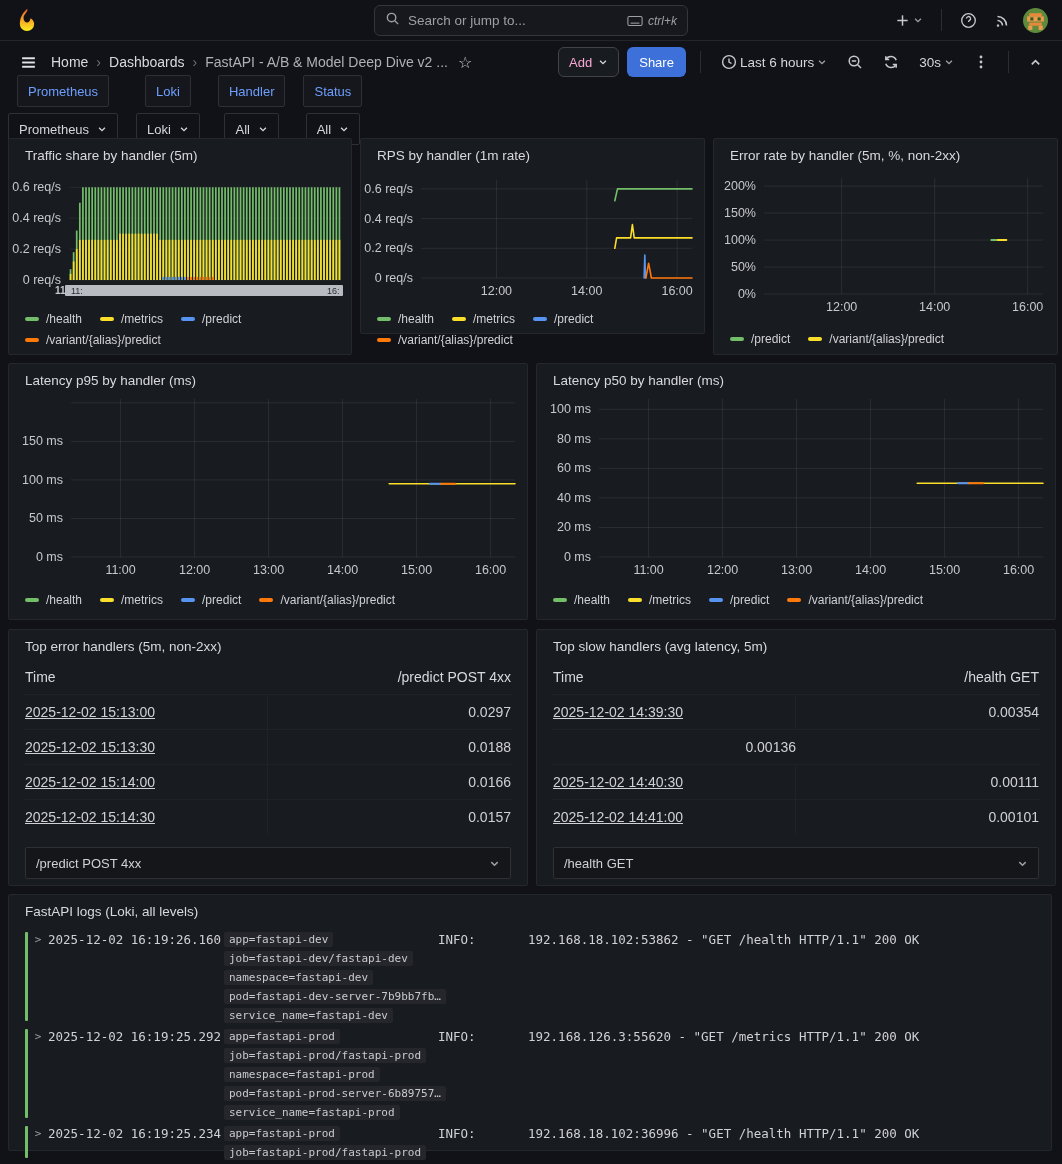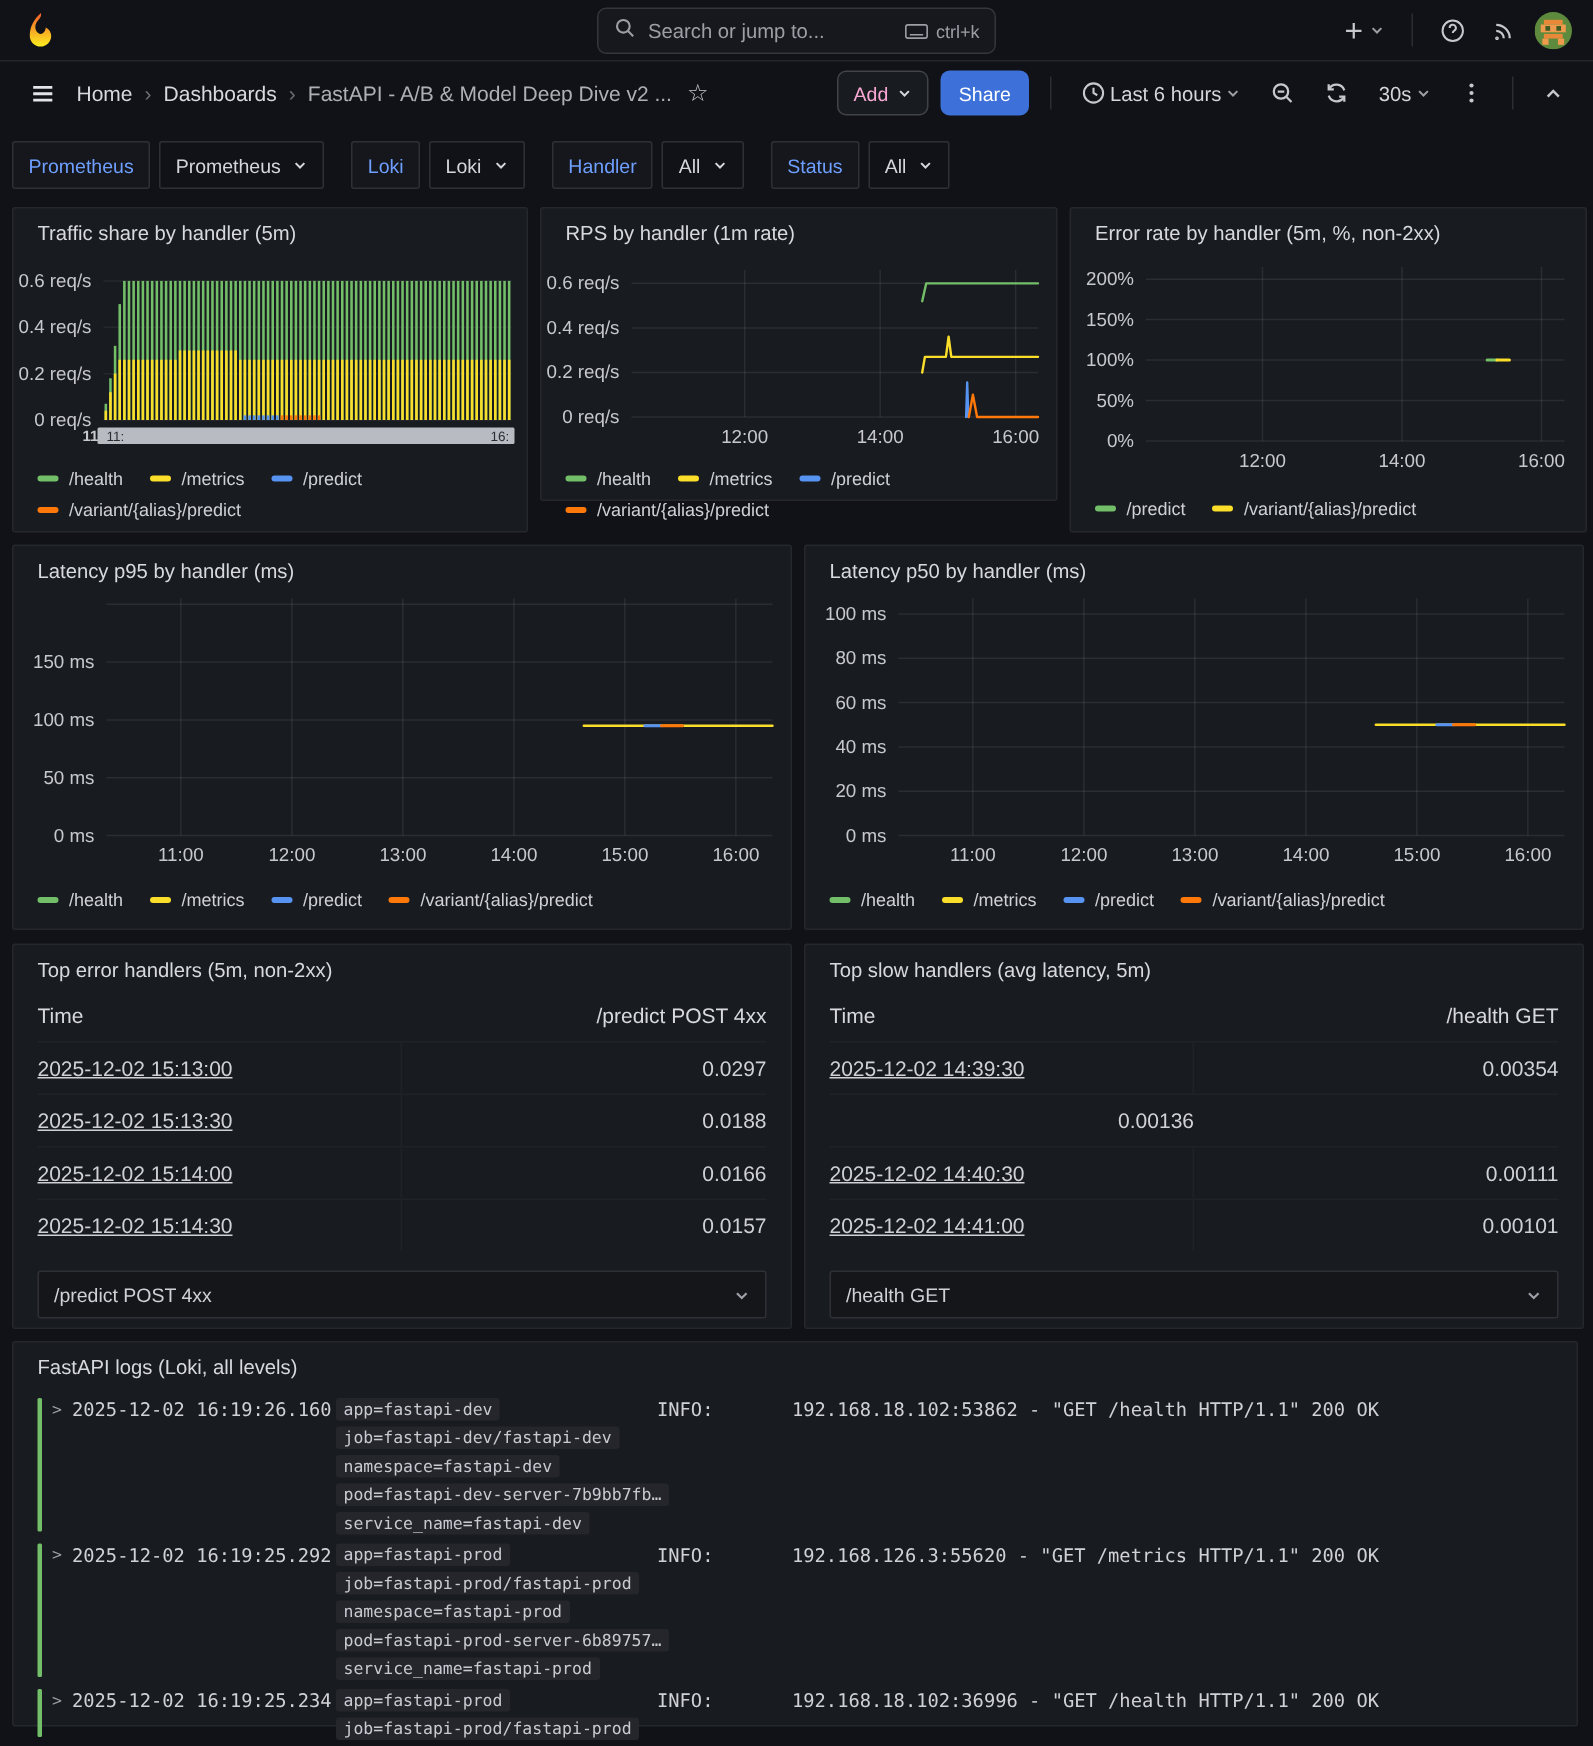--- a/index.html
+++ b/index.html
@@ -4,25 +4,25 @@
 <style>
   * { margin:0; padding:0; box-sizing:border-box; }
   html,body { background:#0b0c0e; }
   body { font-family:"Liberation Sans", sans-serif; }
   #app { position:relative; width:1062px; height:1164px; background:#111217; overflow:hidden; color:#ccccdc; }
 
   
   .topnav { position:absolute; left:0; top:0; width:100%; height:41px; display:flex; align-items:center;
             padding:0 14px; border-bottom:1px solid rgba(204,204,220,.10); background:#111217; }
   .logo { width:27px; height:27px; display:flex; align-items:center; cursor:pointer; }
-  .searchbox { position:absolute; left:50%; transform:translateX(-50%); top:5px; width:266px; height:31px;
+  .searchbox { position:absolute; left:50%; transform:translateX(-50%); top:5px; width:314px; height:31px;
                background:#16181d; border:1px solid #34363d; border-radius:6px; display:flex; align-items:center;
                gap:8px; padding:0 10px; cursor:text; }
   .searchbox .ph { color:#9d9fa7; font-size:13.5px; flex:1; }
-  .shortcut { display:flex; align-items:center; gap:5px; color:#9d9fa7; font-size:12px; }
+  .shortcut { display:flex; align-items:center; gap:5px; color:#9d9fa7; font-size:12px;font-style:italic; }
   .nav-right { margin-left:auto; display:flex; align-items:center; gap:6px; }
   .iconbtn { display:flex; align-items:center; gap:3px; padding:5px 6px; border-radius:4px; cursor:pointer; color:#c7c8cc; }
   .divider-v { width:1px; height:22px; background:rgba(204,204,220,.15); margin:0 6px; }
   .avatar { width:25px; height:25px; border-radius:50%; overflow:hidden; cursor:pointer; }
 
   
   .toolbar { position:absolute; left:0; top:42px; width:100%; height:40px; display:flex; align-items:center;
              padding:0 14px; gap:8px; }
   .crumbs { display:flex; align-items:center; gap:8px; font-size:14px; }
   .crumb { color:#d8d9e0; cursor:pointer; }
@@ -32,21 +32,21 @@
   .tb-right { margin-left:auto; display:flex; align-items:center; gap:8px; }
   .btn-secondary { display:flex; align-items:center; gap:6px; height:30px; padding:0 10px; border:1px solid #41434a;
                    border-radius:6px; background:#181b1f; color:#f9a8d4; font-size:13px; font-weight:500; cursor:pointer; }
   .btn-primary { display:flex; align-items:center; height:30px; padding:0 12px; border-radius:6px;
                  background:#3d71d9; color:#ffffff; font-size:13px; font-weight:500; cursor:pointer; }
   .tb-text { font-size:13.5px; color:#d5d6db; }
 
   
   .submenu { position:absolute; left:0; top:88px; width:100%; height:44px; display:flex; align-items:center;
              padding:0 8px; gap:18px; }
-  .vargroup { display:flex; align-items:center; gap:6px; }
+  .vargroup { display:flex; align-items:center; gap:6px;flex-direction:column; }
   .varlabel { height:32px; display:flex; align-items:center; padding:0 10px; background:#15171c;
               border:1px solid #2e3036; border-radius:2px; color:#6e9fff; font-size:13px; cursor:pointer; }
   .varvalue { height:32px; display:flex; align-items:center; gap:8px; padding:0 10px; background:#111217;
               border:1px solid #2e3036; border-radius:2px; color:#d5d6db; font-size:13px; cursor:pointer; }
 
   
   .panel { position:absolute; background:#181b1f; border:1px solid #25272e; border-radius:2px;
            display:flex; flex-direction:column; }
   .panel-title { padding:9px 16px 3px; font-size:13.5px; font-weight:500; color:#d8d9e0; cursor:pointer; }
   .chart-area { position:relative; margin:0 2px; }

